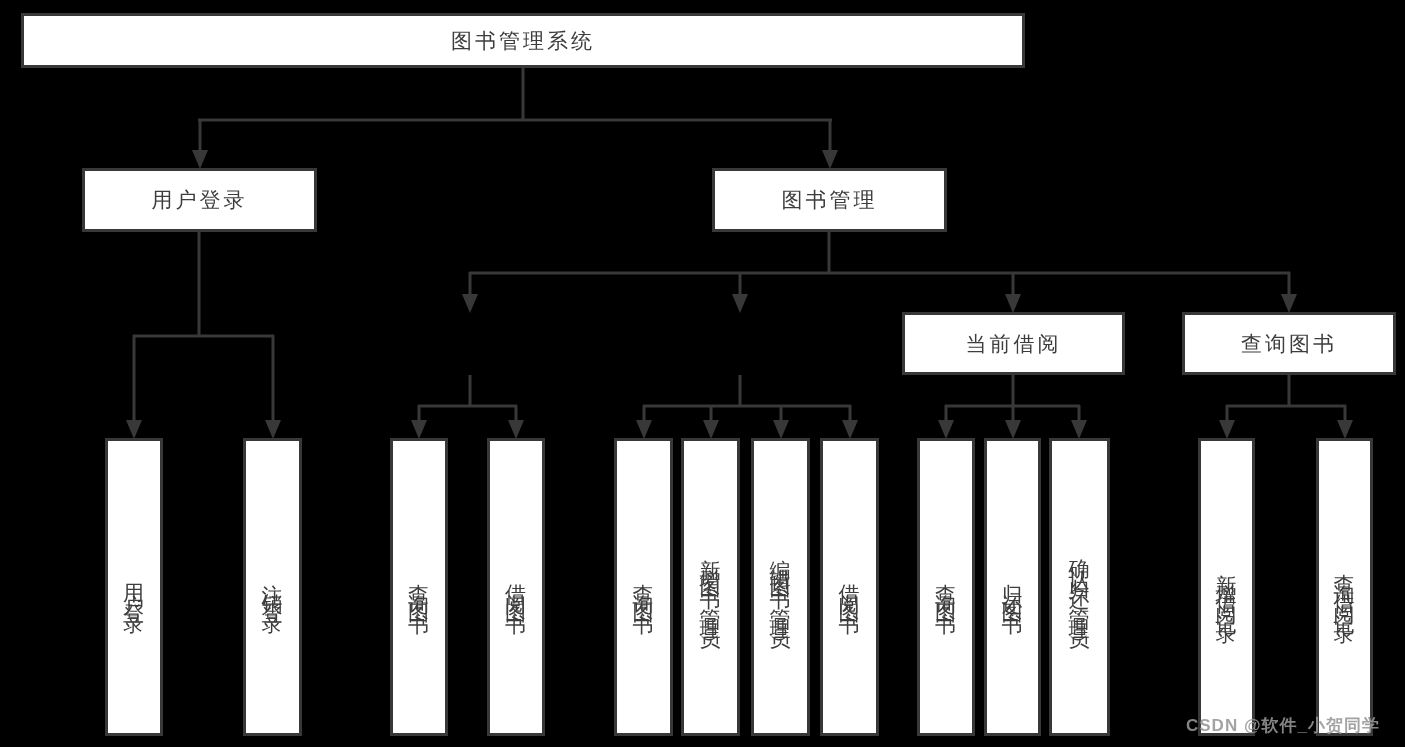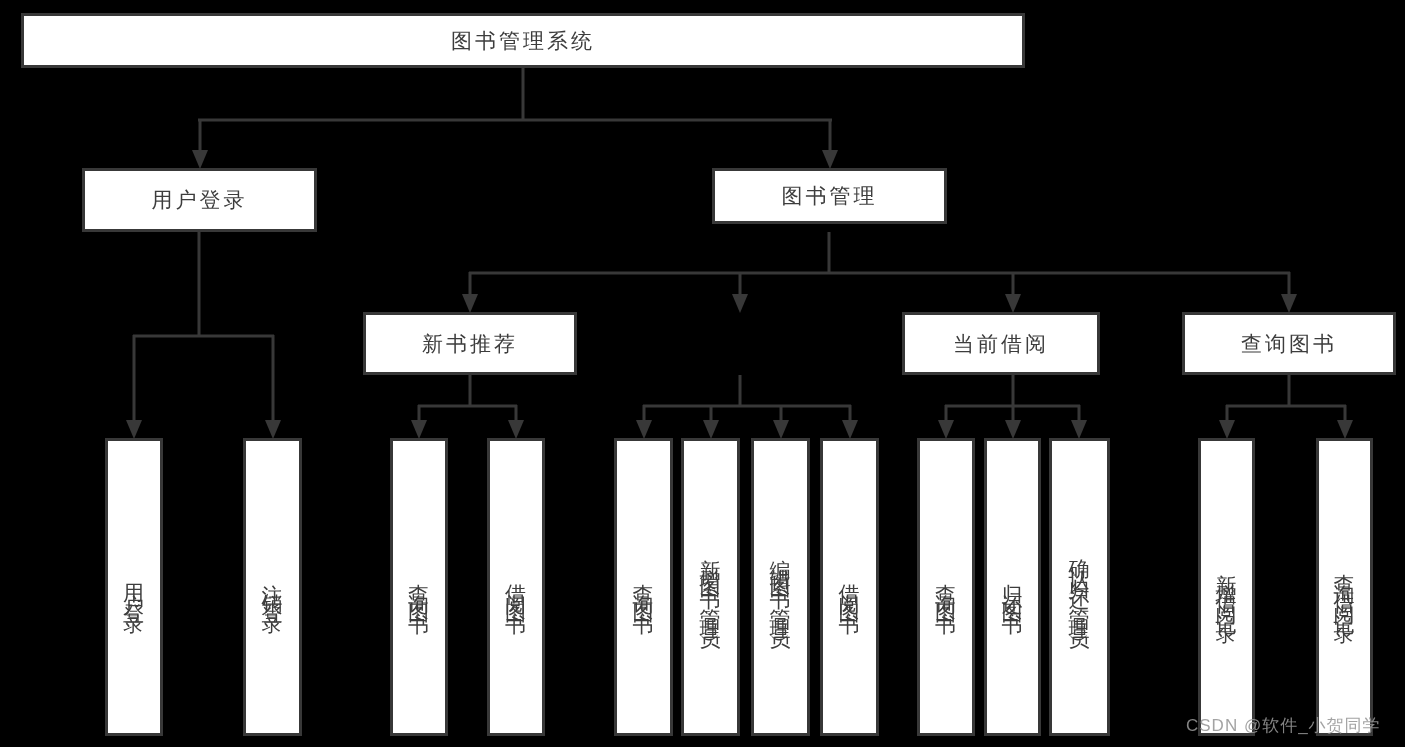--- a/index.html
+++ b/index.html
@@ -32,20 +32,21 @@
     white-space:normal;
     line-height:1;
   }
   .watermark{
     position:absolute;
     left:1186px;top:714px;
     font-size:17px;
     color:rgba(150,150,150,0.88);
     letter-spacing:1px;
     white-space:nowrap;
+    font-weight:bold;
   }
 </style>
 </head>
 <body>
 
 <div class="stage">
 
   <svg class="connector-layer" width="1405" height="747" viewBox="0 0 1405 747" stroke="#383838" stroke-width="3" fill="#383838">
 
     <g>
@@ -122,28 +123,25 @@
     </g>
   </svg>
 
   <div class="node" style="left:21px;top:13px;width:1004px;height:55px">
     <span class="lbl">图书管理系统</span>
   </div>
 
   <div class="node" style="left:82px;top:168px;width:235px;height:64px">
     <span class="lbl">用户登录</span>
   </div>
-  <div class="node" style="left:712px;top:168px;width:235px;height:56px">
+  <div class="node" style="left:712px;top:168px;width:235px;height:64px">
     <span class="lbl">图书管理</span>
   </div>
 
-  <div class="node" style="left:363px;top:312px;width:214px;height:63px">
-    <span class="lbl">新书推荐</span>
-  </div>
-  <div class="node" style="left:902px;top:312px;width:198px;height:63px">
+  <div class="node" style="left:902px;top:312px;width:223px;height:63px">
     <span class="lbl">当前借阅</span>
   </div>
   <div class="node" style="left:1182px;top:312px;width:214px;height:63px">
     <span class="lbl">查询图书</span>
   </div>
 
   <div class="node leaf" style="left:105px;top:438px;width:58px;height:298px">
     <span class="lbl">用户登录</span>
   </div>
   <div class="node leaf" style="left:243px;top:438px;width:59px;height:298px">

